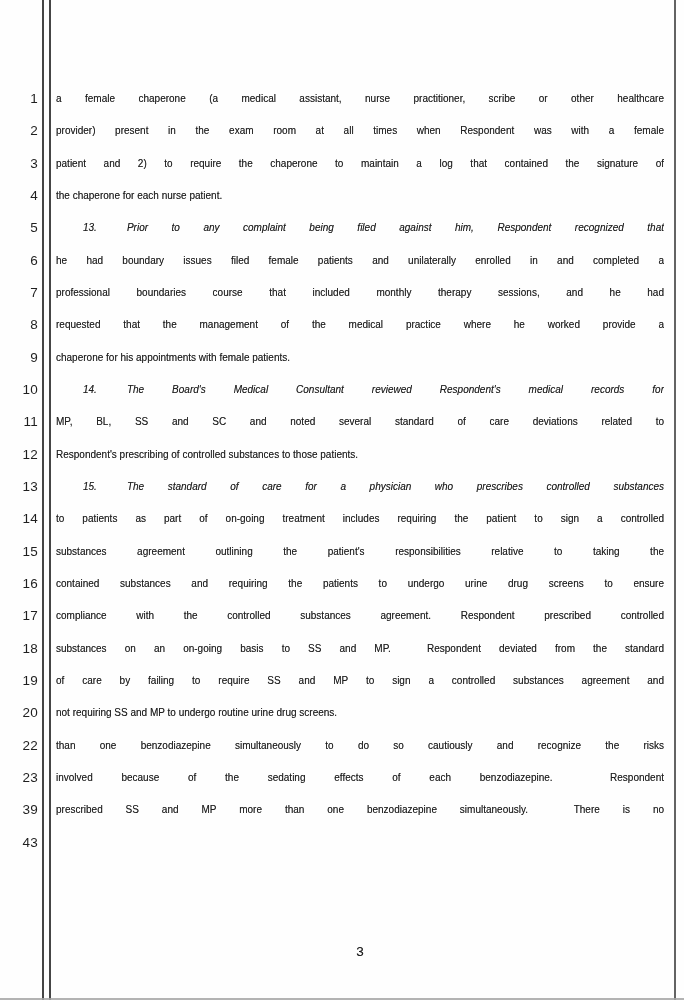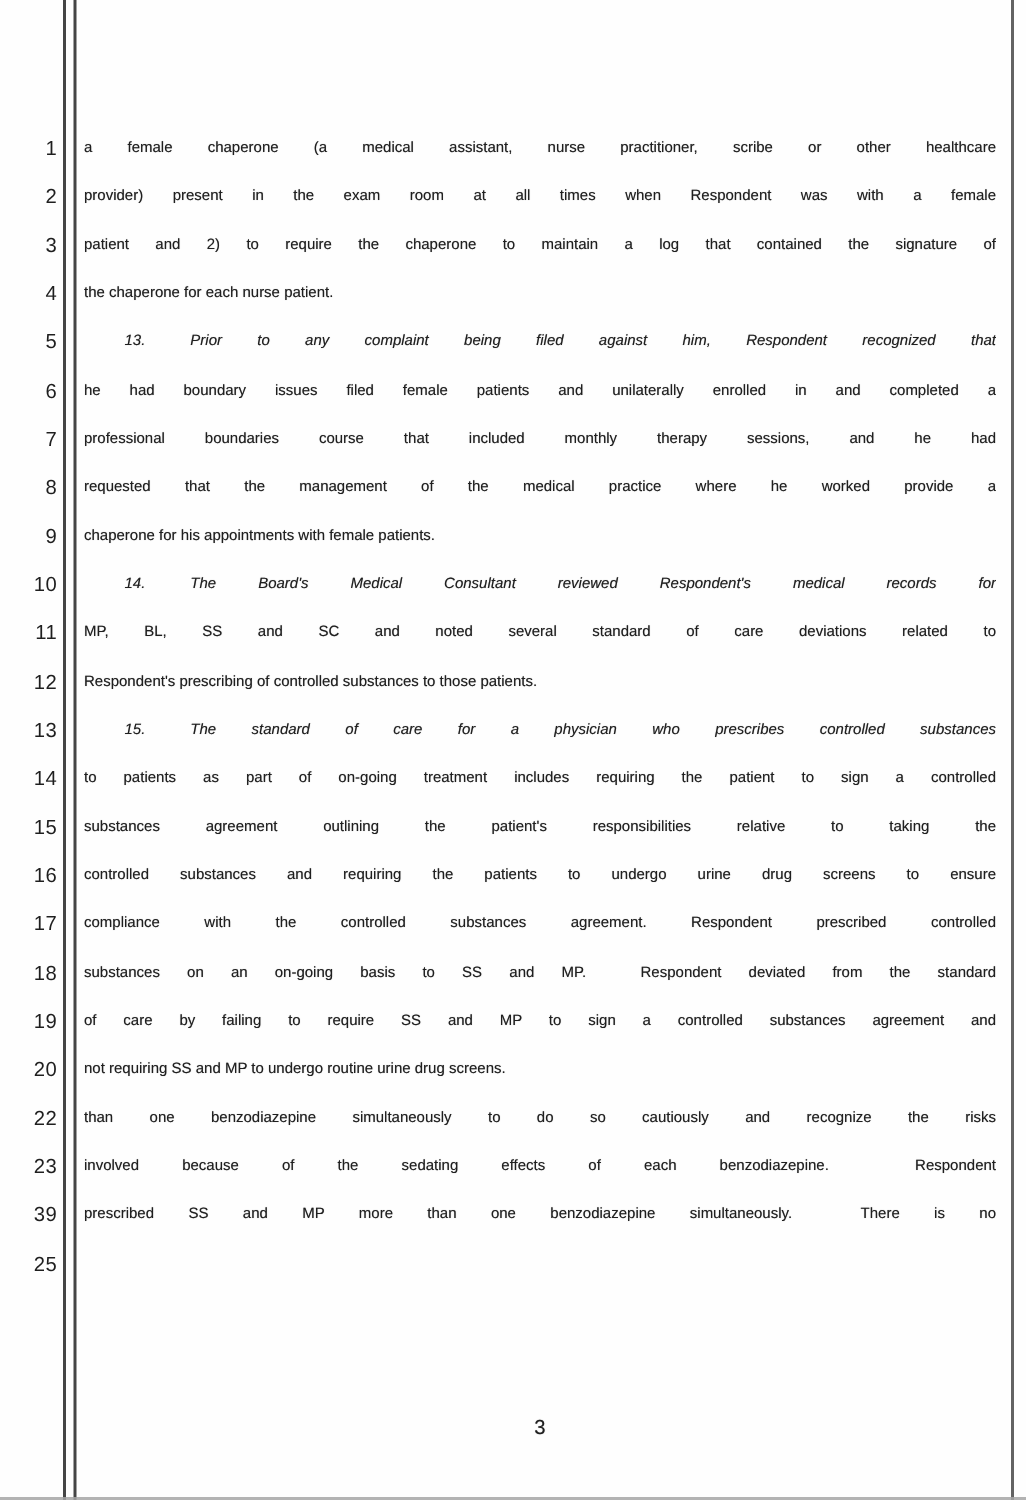--- a/index.html
+++ b/index.html
@@ -148,21 +148,21 @@
       <div class="row">
       <div class="num">14</div>
       <div class="txt"><span>to patients as part of on-going treatment includes requiring the patient to sign a controlled</span></div>
     </div>
       <div class="row">
       <div class="num">15</div>
       <div class="txt"><span>substances agreement outlining the patient's responsibilities relative to taking the</span></div>
     </div>
       <div class="row">
       <div class="num">16</div>
-      <div class="txt"><span>controlled substances and requiring the patients to undergo urine drug screens to ensure</span></div>
+      <div class="txt"><span>contained substances and requiring the patients to undergo urine drug screens to ensure</span></div>
     </div>
       <div class="row">
       <div class="num">17</div>
       <div class="txt"><span>compliance with the controlled substances agreement. Respondent prescribed controlled</span></div>
     </div>
       <div class="row">
       <div class="num">18</div>
       <div class="txt"><span>substances on an on-going basis to SS and MP.&nbsp; Respondent deviated from the standard</span></div>
     </div>
       <div class="row">
@@ -179,19 +179,19 @@
     </div>
       <div class="row">
       <div class="num">23</div>
       <div class="txt"><span>involved because of the sedating effects of each benzodiazepine.&nbsp; Respondent</span></div>
     </div>
       <div class="row">
       <div class="num">39</div>
       <div class="txt"><span>prescribed SS and MP more than one benzodiazepine simultaneously.&nbsp; There is no</span></div>
     </div>
       <div class="row pe">
-      <div class="num">25</div>
+      <div class="num">43</div>
       <div class="txt"><span></span></div>
     </div>
     </div>
 
   <div class="page-num">3</div>
 </div>
 
 </body></html>

